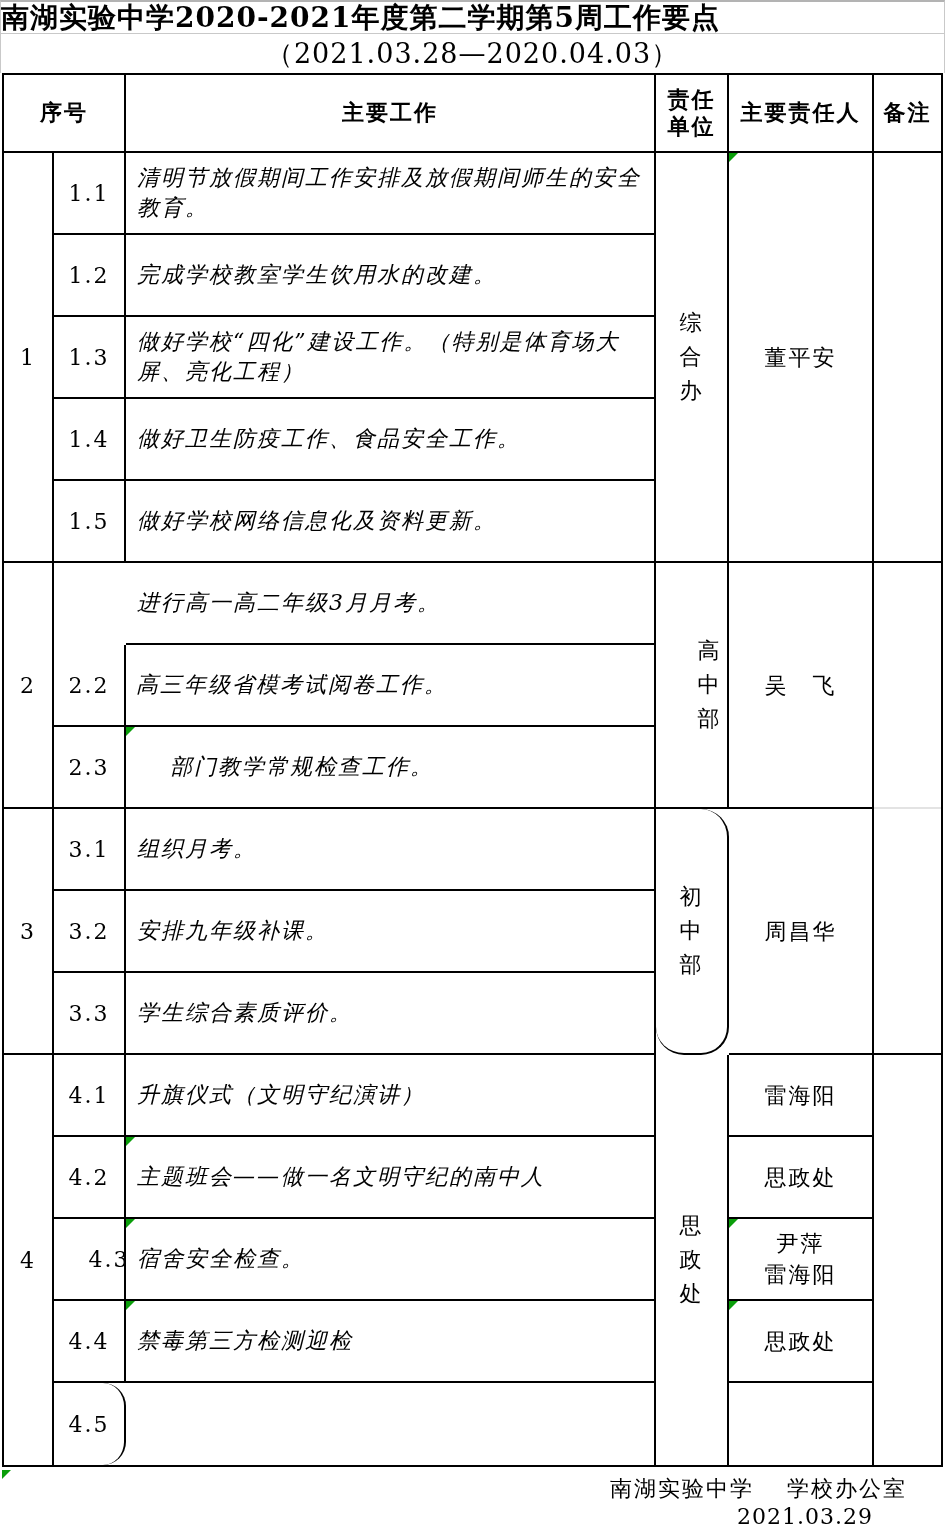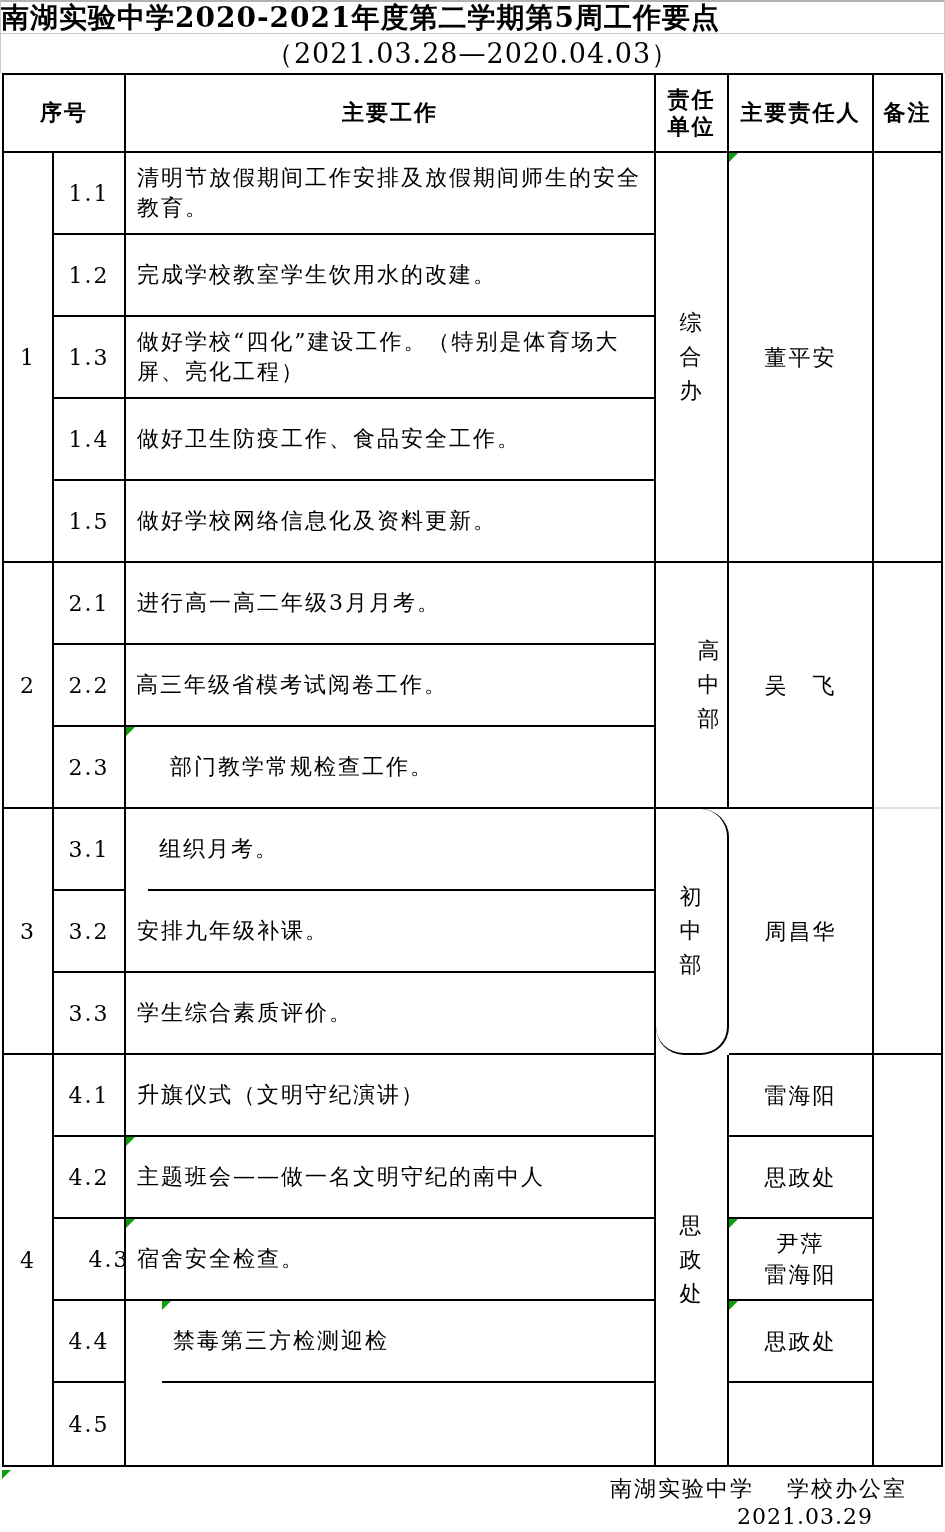--- a/index.html
+++ b/index.html
@@ -50,20 +50,21 @@
   .c.lastcol{border-right:none;}
   .c.lastrow{border-bottom:none;}
   .hdr{font-weight:bold;}
   .hdr .twoLine{width:2.2em;word-break:break-all;line-height:27px;display:block;}
   .work{
     justify-content:flex-start;
     text-align:left;
     padding:4px 8px 4px 11px;
     white-space:pre-wrap;
     line-height:30px;
+    font-style:italic;
   }
   .vertcell .vert{width:1.15em;word-break:break-all;line-height:34px;display:block;text-align:center;}
   .person{white-space:pre-line;line-height:31px;}
   .faintbottom{border-bottom:2px solid #e3e3e3;}
   
   .corner{
     position:absolute;top:0;left:0;width:9px;height:9px;
     background:#0a9e0a;
     clip-path:polygon(0 0,100% 0,0 100%);
   }
@@ -106,47 +107,46 @@
     <div class="c" style="grid-column:1;grid-row:2 / span 5;">1</div>
     <div class="c" style="grid-column:1;grid-row:7 / span 3;">2</div>
     <div class="c" style="grid-column:1;grid-row:10 / span 3;">3</div>
     <div class="c lastrow" style="grid-column:1;grid-row:13 / span 5;">4</div>
 
     <div class="c" style="grid-column:2;grid-row:2;">1.1</div>
     <div class="c" style="grid-column:2;grid-row:3;">1.2</div>
     <div class="c" style="grid-column:2;grid-row:4;">1.3</div>
     <div class="c" style="grid-column:2;grid-row:5;">1.4</div>
     <div class="c" style="grid-column:2;grid-row:6;">1.5</div>
-    <div class="c" style="grid-column:2;grid-row:7;">2.1</div>
     <div class="c" style="grid-column:2;grid-row:8;">2.2</div>
     <div class="c" style="grid-column:2;grid-row:9;">2.3</div>
     <div class="c" style="grid-column:2;grid-row:10;">3.1</div>
     <div class="c" style="grid-column:2;grid-row:11;">3.2</div>
     <div class="c" style="grid-column:2;grid-row:12;">3.3</div>
     <div class="c" style="grid-column:2;grid-row:13;">4.1</div>
     <div class="c" style="grid-column:2;grid-row:14;">4.2</div>
     <div class="c" style="grid-column:2;grid-row:15;padding-left:40px;">4.3</div>
     <div class="c" style="grid-column:2;grid-row:16;">4.4</div>
-    <div class="c lastrow" style="grid-column:2;grid-row:17;">4.5</div>
+    <div class="c lastrow" style="grid-column:2;grid-row:17;border-radius:23px;">4.5</div>
 
     <div class="c work" style="grid-column:3;grid-row:2;">清明节放假期间工作安排及放假期间师生的安全教育。</div>
     <div class="c work" style="grid-column:3;grid-row:3;">完成学校教室学生饮用水的改建。</div>
     <div class="c work" style="grid-column:3;grid-row:4;">做好学校“四化”建设工作。（特别是体育场大屏、亮化工程）</div>
     <div class="c work" style="grid-column:3;grid-row:5;">做好卫生防疫工作、食品安全工作。</div>
     <div class="c work" style="grid-column:3;grid-row:6;">做好学校网络信息化及资料更新。</div>
     <div class="c work" style="grid-column:3;grid-row:7;">进行高一高二年级3月月考。</div>
     <div class="c work" style="grid-column:3;grid-row:8;padding-left:10px;">高三年级省模考试阅卷工作。</div>
     <div class="c work" style="grid-column:3;grid-row:9;"><span class="corner"></span><span style="white-space:pre-wrap;">　 部门教学常规检查工作。</span></div>
-    <div class="c work" style="grid-column:3;grid-row:10;margin-left:22px;">组织月考。</div>
+    <div class="c work" style="grid-column:3;grid-row:10;">组织月考。</div>
     <div class="c work" style="grid-column:3;grid-row:11;">安排九年级补课。</div>
     <div class="c work" style="grid-column:3;grid-row:13;">升旗仪式（文明守纪演讲）</div>
     <div class="c work" style="grid-column:3;grid-row:12;">学生综合素质评价。</div>
     <div class="c work" style="grid-column:3;grid-row:14;"><span class="corner"></span><span style="white-space:pre-wrap;">主题班会——做一名文明守纪的南中人</span></div>
     <div class="c work" style="grid-column:3;grid-row:15;"><span class="corner"></span><span style="white-space:pre-wrap;">宿舍安全检查。</span></div>
-    <div class="c work" style="grid-column:3;grid-row:16;margin-left:36px;"><span class="corner"></span><span style="white-space:pre-wrap;">禁毒第三方检测迎检</span></div>
+    <div class="c work" style="grid-column:3;grid-row:16;"><span class="corner"></span><span style="white-space:pre-wrap;">禁毒第三方检测迎检</span></div>
     <div class="c work lastrow" style="grid-column:3;grid-row:17;"></div>
 
     <div class="c vertcell" style="grid-column:4;grid-row:2 / span 5;">
         <span class="vert">综合办</span>
       </div>
     <div class="c vertcell" style="grid-column:4;grid-row:7 / span 3;padding-left:36px;">
         <span class="vert">高中部</span>
       </div>
     <div class="c vertcell" style="grid-column:4;grid-row:10 / span 3;border-radius:28px;">
         <span class="vert">初中部</span>

